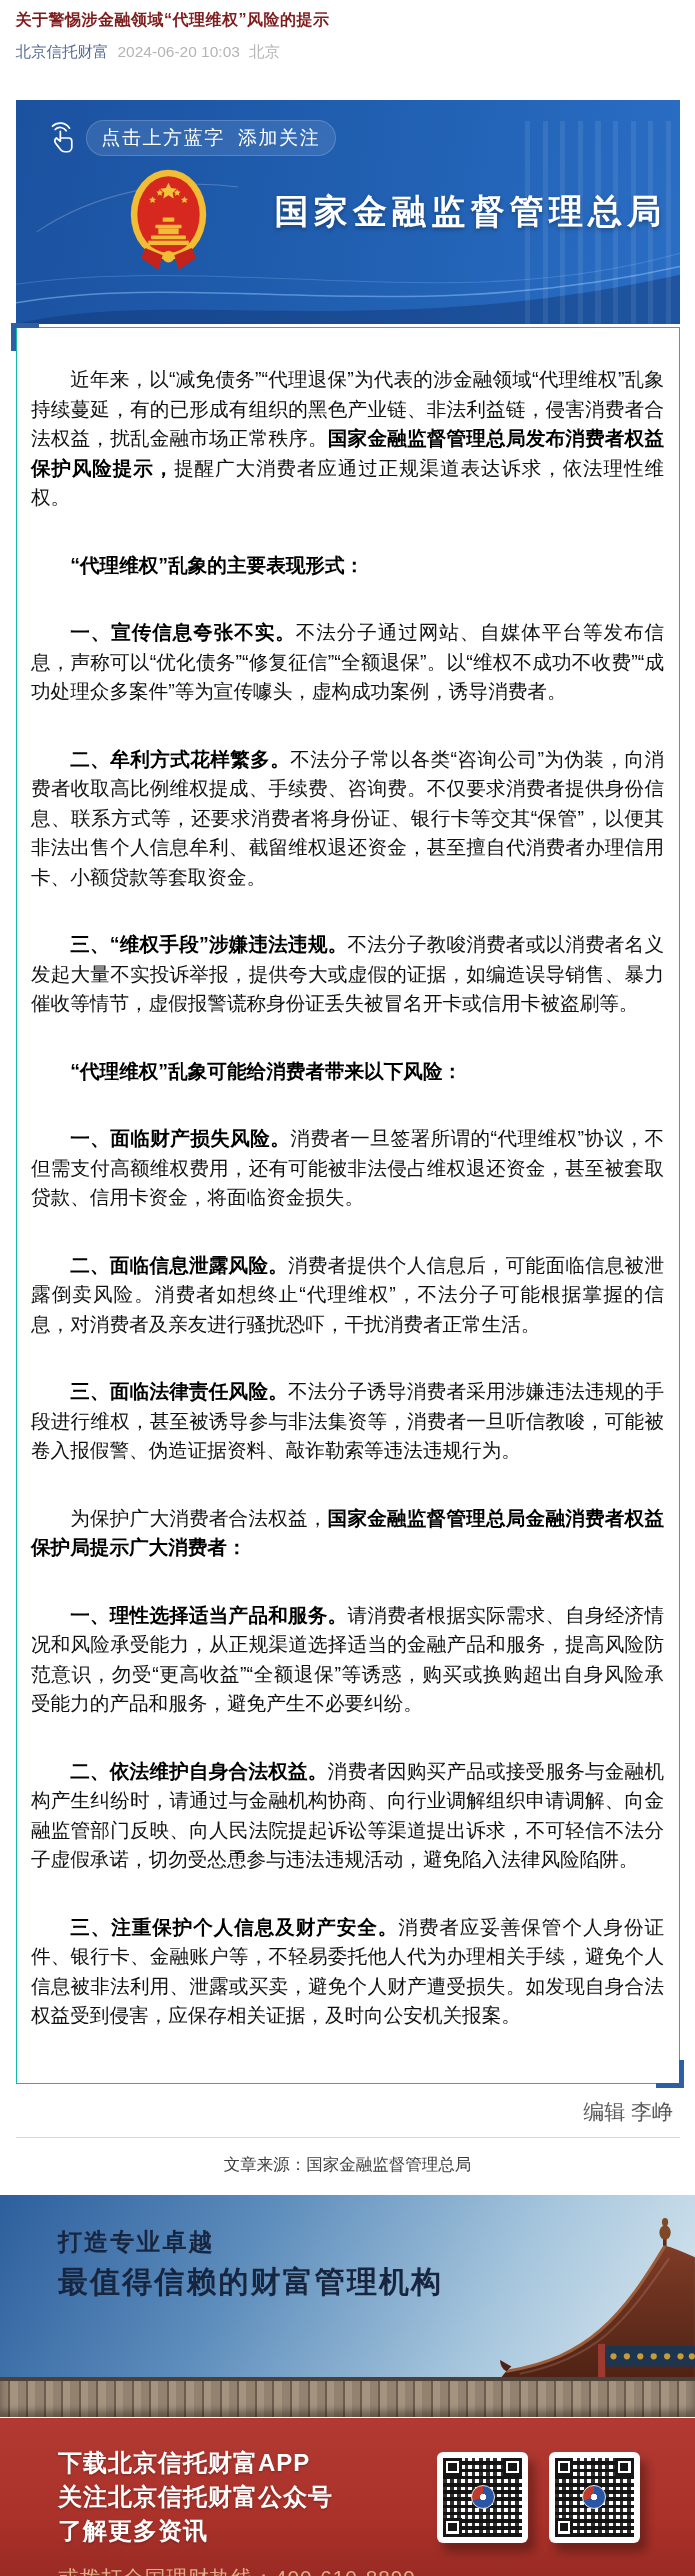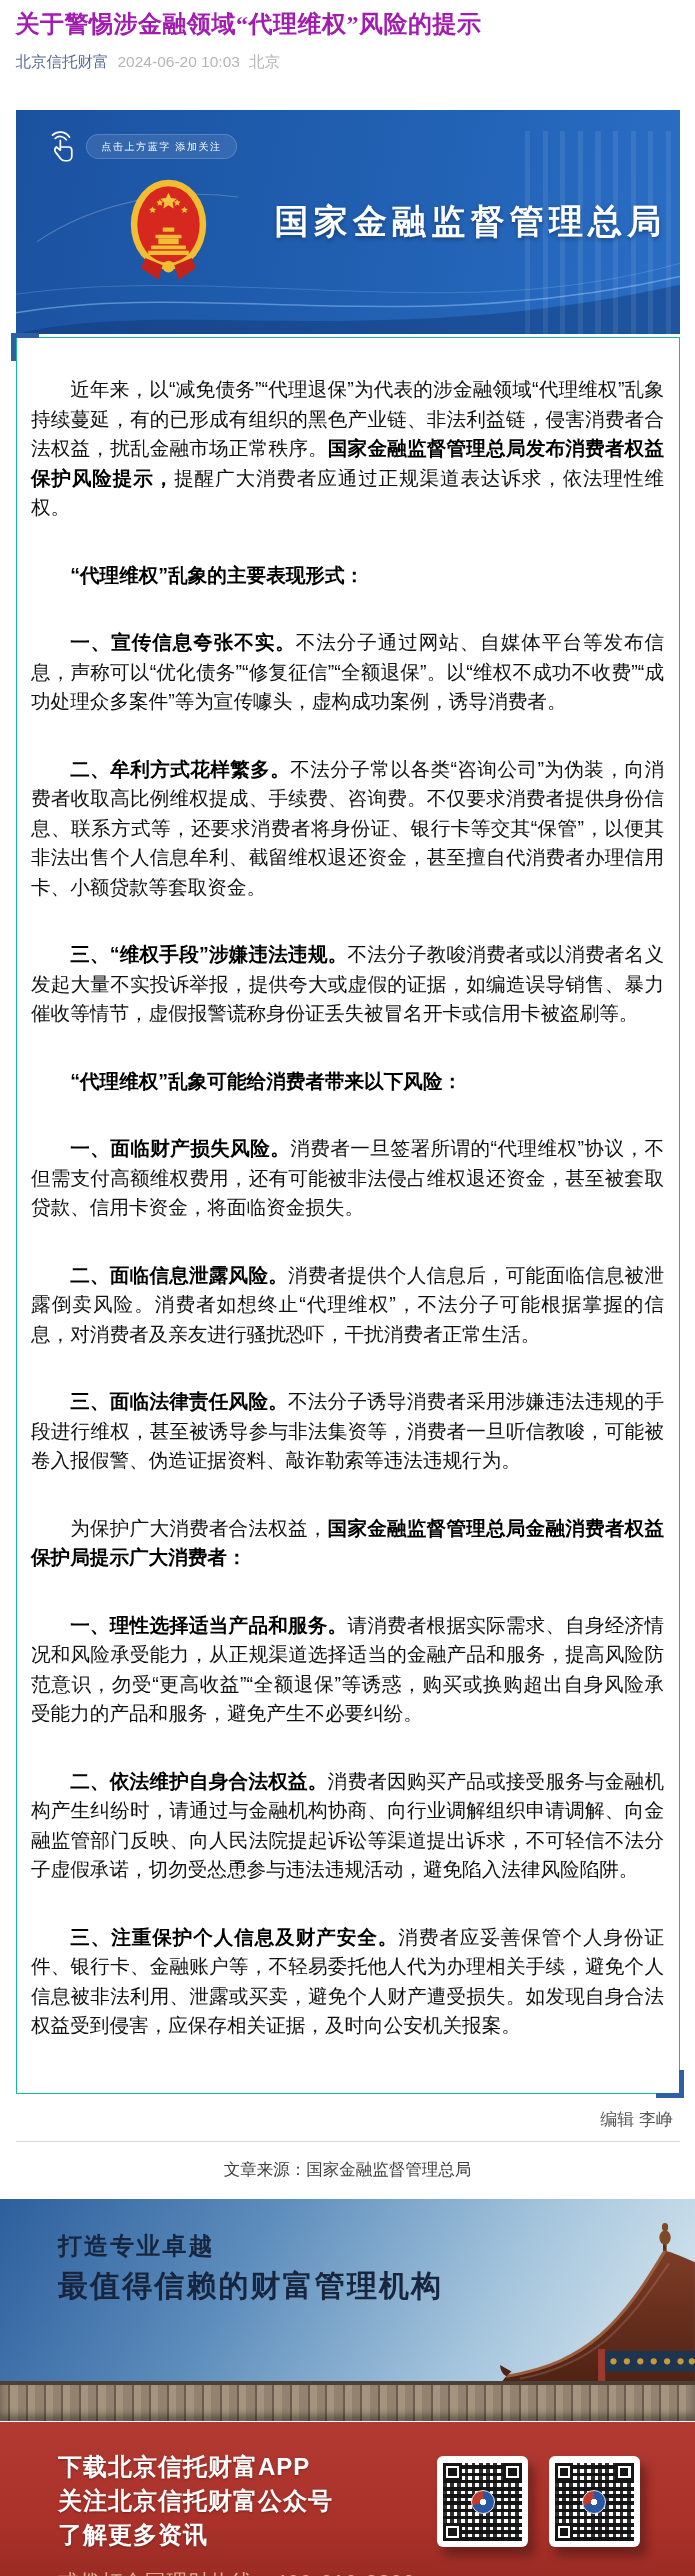--- a/index.html
+++ b/index.html
@@ -1,49 +1,49 @@
 <!DOCTYPE html>
 <html style="font-size:8.3px"><head>
 <meta charset="utf-8">
 <style>
   html,body{margin:0;padding:0;background:#fff;}
   body{width:695px;font-family:"Liberation Sans","DejaVu Sans",sans-serif;color:#1a1a1a;}
   .header{padding:10.3px 15.5px 0;}
-  .page-title{font-size:24px;line-height:1.22;font-weight:600;color:#a21caf;margin:0 0 12.4px;letter-spacing:0.5px;font-family:Liberation Serif, serif;}
+  .page-title{font-size:16px;line-height:1.22;font-weight:600;color:#7f1d1d;margin:0 0 12.4px;letter-spacing:0.5px;}
   .byline{display:flex;align-items:baseline;gap:9px;font-size:15.5px;margin-bottom:37px;}
   .account{color:#576b95;}
   .meta{color:#b5b5b5;}
 
   
   .banner{position:relative;margin:0 15.5px;height:224px;overflow:hidden;
     background:linear-gradient(100deg,#1b52a0 0%,#2160b2 55%,#2a6ec5 100%);}
   .banner-curves{position:absolute;inset:0;width:100%;height:100%;}
   .banner-building{position:absolute;right:0;top:20.7px;width:155px;height:203px;opacity:.08;
     background:repeating-linear-gradient(90deg,#fff 0 5.2px,transparent 5.2px 17.6px);}
   .click-row{position:absolute;top:19.6px;left:30px;display:flex;align-items:center;gap:10.3px;}
   .hand-icon{width:30px;height:34px;}
-  .click-pill{font-size:10px;color:#fff;background:rgba(255,255,255,.10);border:0.5px solid rgba(255,255,255,.18);
-    border-radius:516px;padding:4.1px 14.5px;letter-spacing:1.6px;}
+  .click-pill{font-size:19px;color:#fff;background:rgba(255,255,255,.10);border:0.5px solid rgba(255,255,255,.18);
+    border-radius:516px;padding:4.1px 14.5px;letter-spacing:1.6px;font-family:Liberation Mono, monospace;}
   .emblem{position:absolute;left:109px;top:61px;width:87px;height:126px;}
   .org-name{position:absolute;left:219px;top:0;height:100%;display:flex;align-items:center;
     font-size:34px;font-weight:700;color:#fff;letter-spacing:5.2px;text-shadow:0 1.6px 4.1px rgba(0,0,0,.35);white-space:nowrap;margin-left:40px;}
 
   
   .article-box{position:relative;margin:3.1px 15.5px 0;border:1px solid #14b8a6;padding:37px 14.5px 48px;}
   .corner-tl{position:absolute;top:-5.2px;left:-5.2px;width:23px;height:23px;
     border-top:5.2px solid #2e5fa3;border-left:5.2px solid #2e5fa3;}
   .corner-br{position:absolute;bottom:-5.2px;right:-5.2px;width:23px;height:23px;
     border-bottom:5.2px solid #2e5fa3;border-right:5.2px solid #2e5fa3;}
   .article p{font-size:19.6px;line-height:29.5px;margin:38px 0;text-indent:2em;text-align:justify;color:#111;}
   .article p:first-child{margin-top:0;}
   .article p:last-child{margin-bottom:4px;}
   .article .b{font-weight:700;color:#000;}
   .article p.heading{font-weight:700;color:#000;}
 
-  .editor-row{margin:14.5px 22px 0 15.5px;text-align:right;font-size:17px;color:#595959;}
+  .editor-row{margin:14.5px 22px 0 15.5px;text-align:right;font-size:21px;color:#595959;}
   .divider{margin:10.3px 15.5px 0;border-top:0.5px solid #d9d9d9;height:0;}
   .source-row{text-align:center;font-size:16.5px;color:#3d3d3d;margin:16.5px 0 18.6px;}
 
   
   .ad{position:relative;height:415px;overflow:hidden;}
   .ad-sky{position:absolute;top:0;left:0;right:0;height:187px;
     background:linear-gradient(120deg,#2d5f9d 0%,#5d8dbc 35%,#a6c6dd 70%,#dcE9f0 100%);}
   .roof-svg{position:absolute;right:0;top:19.6px;}
   .ad-band{position:absolute;top:182px;left:0;right:0;height:40px;
     background:repeating-linear-gradient(90deg,#93826f 0 8.3px,#6c5c4d 8.3px 10.3px,#a4937e 10.3px 17.6px);

